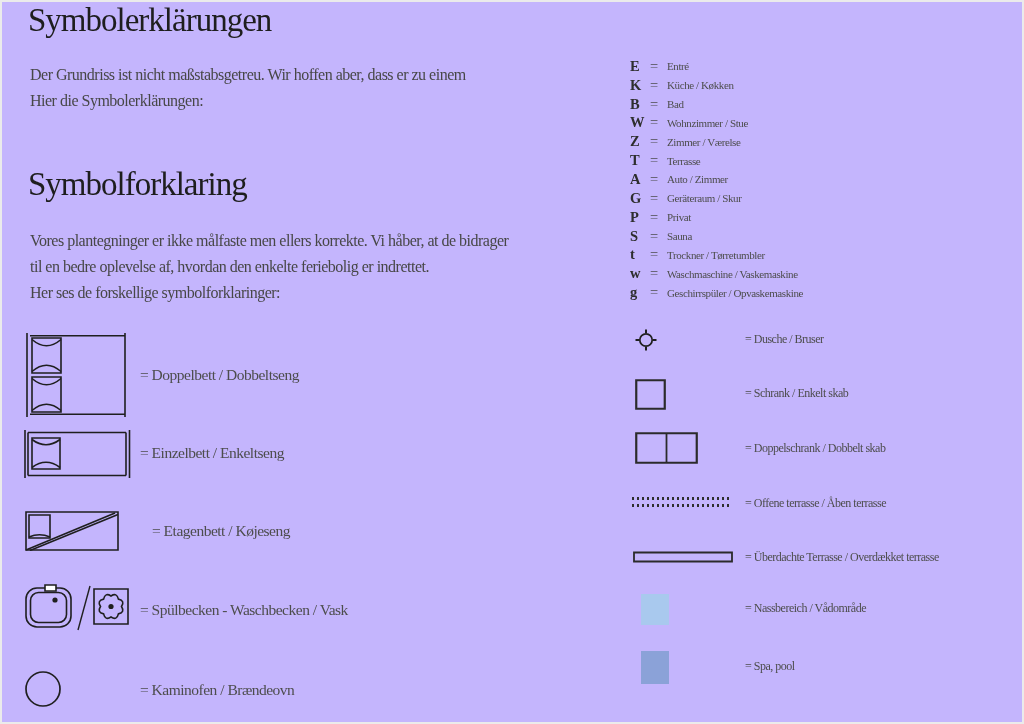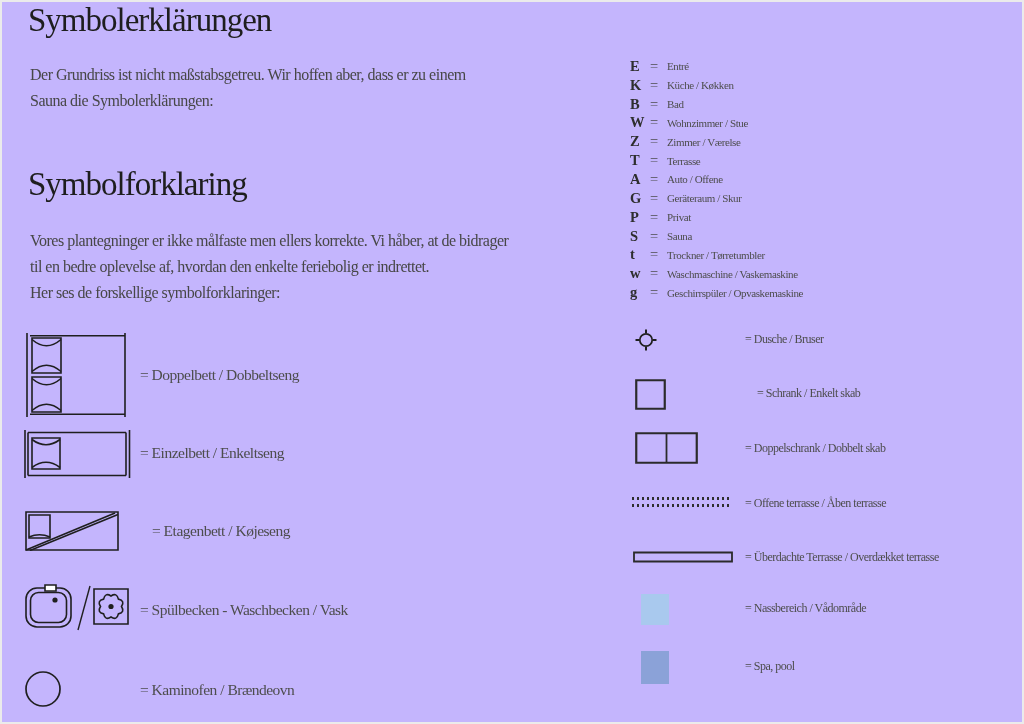--- a/index.html
+++ b/index.html
@@ -31,21 +31,21 @@
 </style>
 </head>
 <body>
 
 <div class="page">
 
   <div class="abs h-title" style="left:28px;top:2px;">Symbolerklärungen</div>
 
   <div class="abs intro" style="left:30px;top:62px;">
     <div>Der Grundriss ist nicht maßstabsgetreu. Wir hoffen aber, dass er zu einem</div>
-    <div>Sauna die Symbolerklärungen:</div>
+    <div>Hier die Symbolerklärungen:</div>
   </div>
 
   <div class="abs intro" style="left:30px;top:228px;">
     <div>Vores plantegninger er ikke målfaste men ellers korrekte. Vi håber, at de bidrager</div>
     <div>til en bedre oplevelse af, hvordan den enkelte feriebolig er indrettet.</div>
     <div>Her ses de forskellige symbolforklaringer:</div>
   </div>
 
   <div class="abs h-title" style="left:28px;top:166px;">Symbolforklaring</div>
 
@@ -129,21 +129,21 @@
       <span class="lb">Zimmer / Værelse</span>
     </div>
     <div class="letter-row">
       <span class="lt">T</span>
       <span class="eq">=</span>
       <span class="lb">Terrasse</span>
     </div>
     <div class="letter-row">
       <span class="lt">A</span>
       <span class="eq">=</span>
-      <span class="lb">Auto / Offene</span>
+      <span class="lb">Auto / Zimmer</span>
     </div>
     <div class="letter-row">
       <span class="lt">G</span>
       <span class="eq">=</span>
       <span class="lb">Geräteraum / Skur</span>
     </div>
     <div class="letter-row">
       <span class="lt">P</span>
       <span class="eq">=</span>
       <span class="lb">Privat</span>
@@ -175,21 +175,21 @@
     <line x1="12" y1="1.5" x2="12" y2="5" stroke-width="2"></line>
     <line x1="12" y1="19" x2="12" y2="22.5" stroke-width="2"></line>
     <line x1="1.5" y1="12" x2="5" y2="12" stroke-width="2"></line>
     <line x1="19" y1="12" x2="22.5" y2="12" stroke-width="2"></line>
   </svg>
   <div class="abs sym-label-r" style="left:745px;top:332px;">= Dusche / Bruser</div>
 
   <svg class="abs sym" style="left:635px;top:379px;" width="31" height="31" viewBox="0 0 31 31" fill="none" stroke="#2b2b2b" stroke-width="2.2">
     <rect x="1.25" y="1.25" width="28.5" height="28.5"></rect>
   </svg>
-  <div class="abs sym-label-r" style="left:745px;top:386px;margin-left:12px;">= Schrank / Enkelt skab</div>
+  <div class="abs sym-label-r" style="left:745px;top:386px;">= Schrank / Enkelt skab</div>
 
   <svg class="abs sym" style="left:635px;top:432px;" width="63" height="32" viewBox="0 0 63 32" fill="none" stroke="#2b2b2b" stroke-width="2.2">
     <rect x="1.25" y="1.25" width="60.5" height="29.5"></rect>
     <line x1="31.5" y1="1.25" x2="31.5" y2="30.75" stroke-width="1.8"></line>
   </svg>
   <div class="abs sym-label-r" style="left:745px;top:441px;">= Doppelschrank / Dobbelt skab</div>
 
   <div class="abs dotted-terrace" style="left:632px;top:497px;">
     <div class="dotrow"></div>
     <div class="dotrow"></div>

